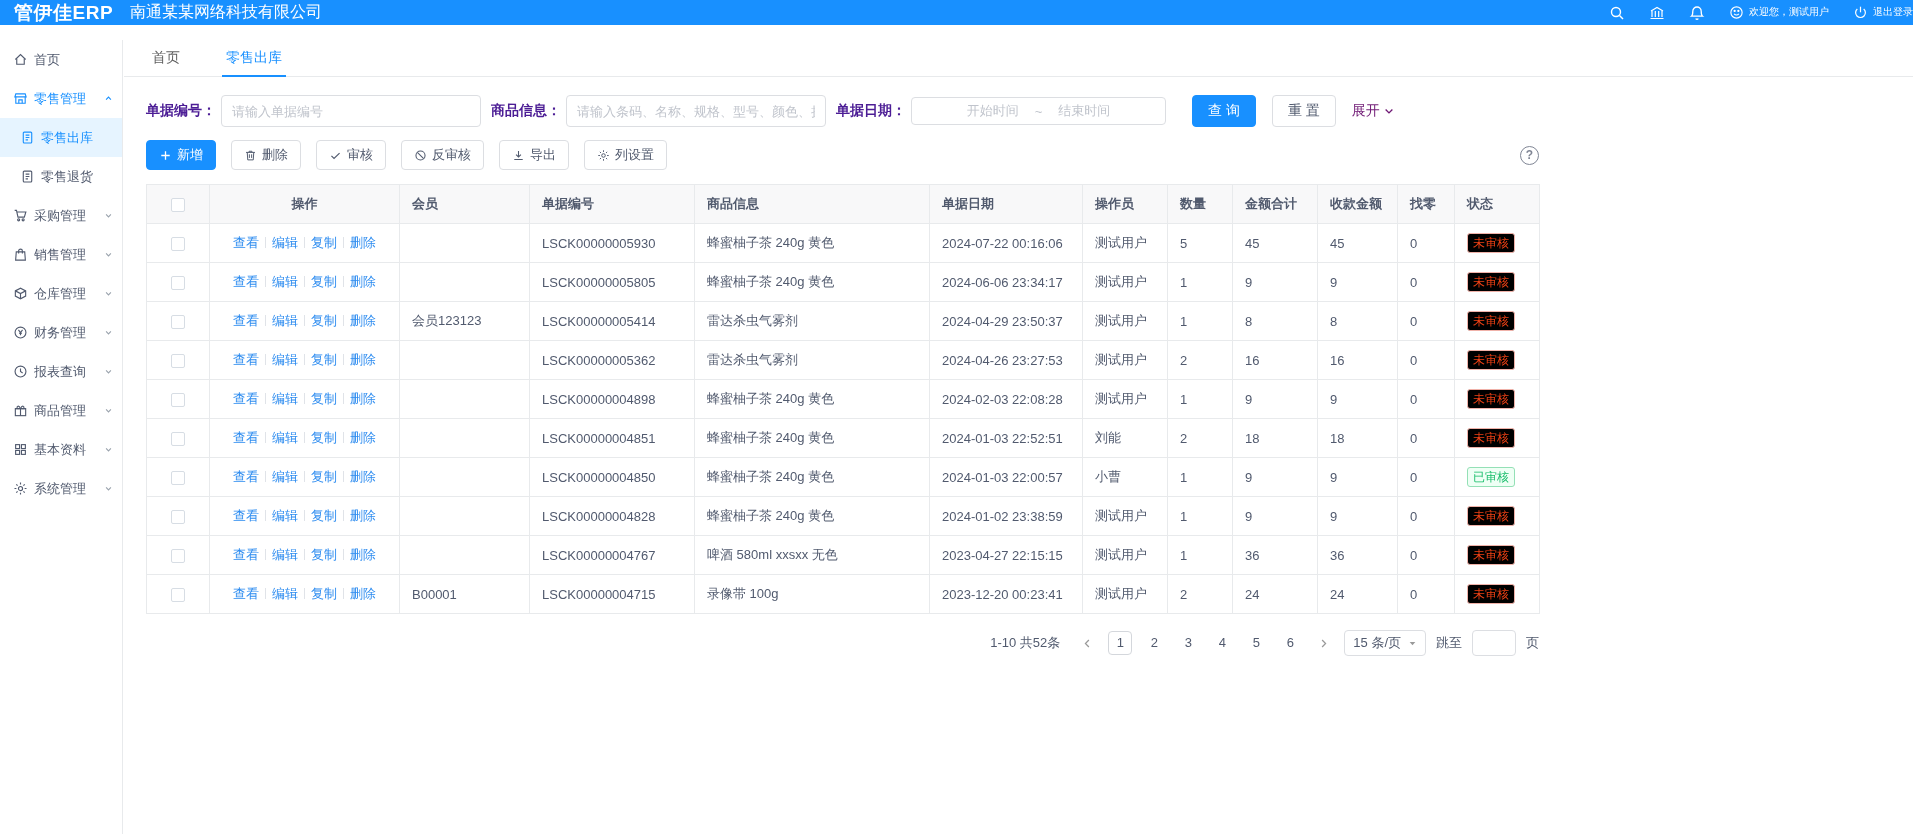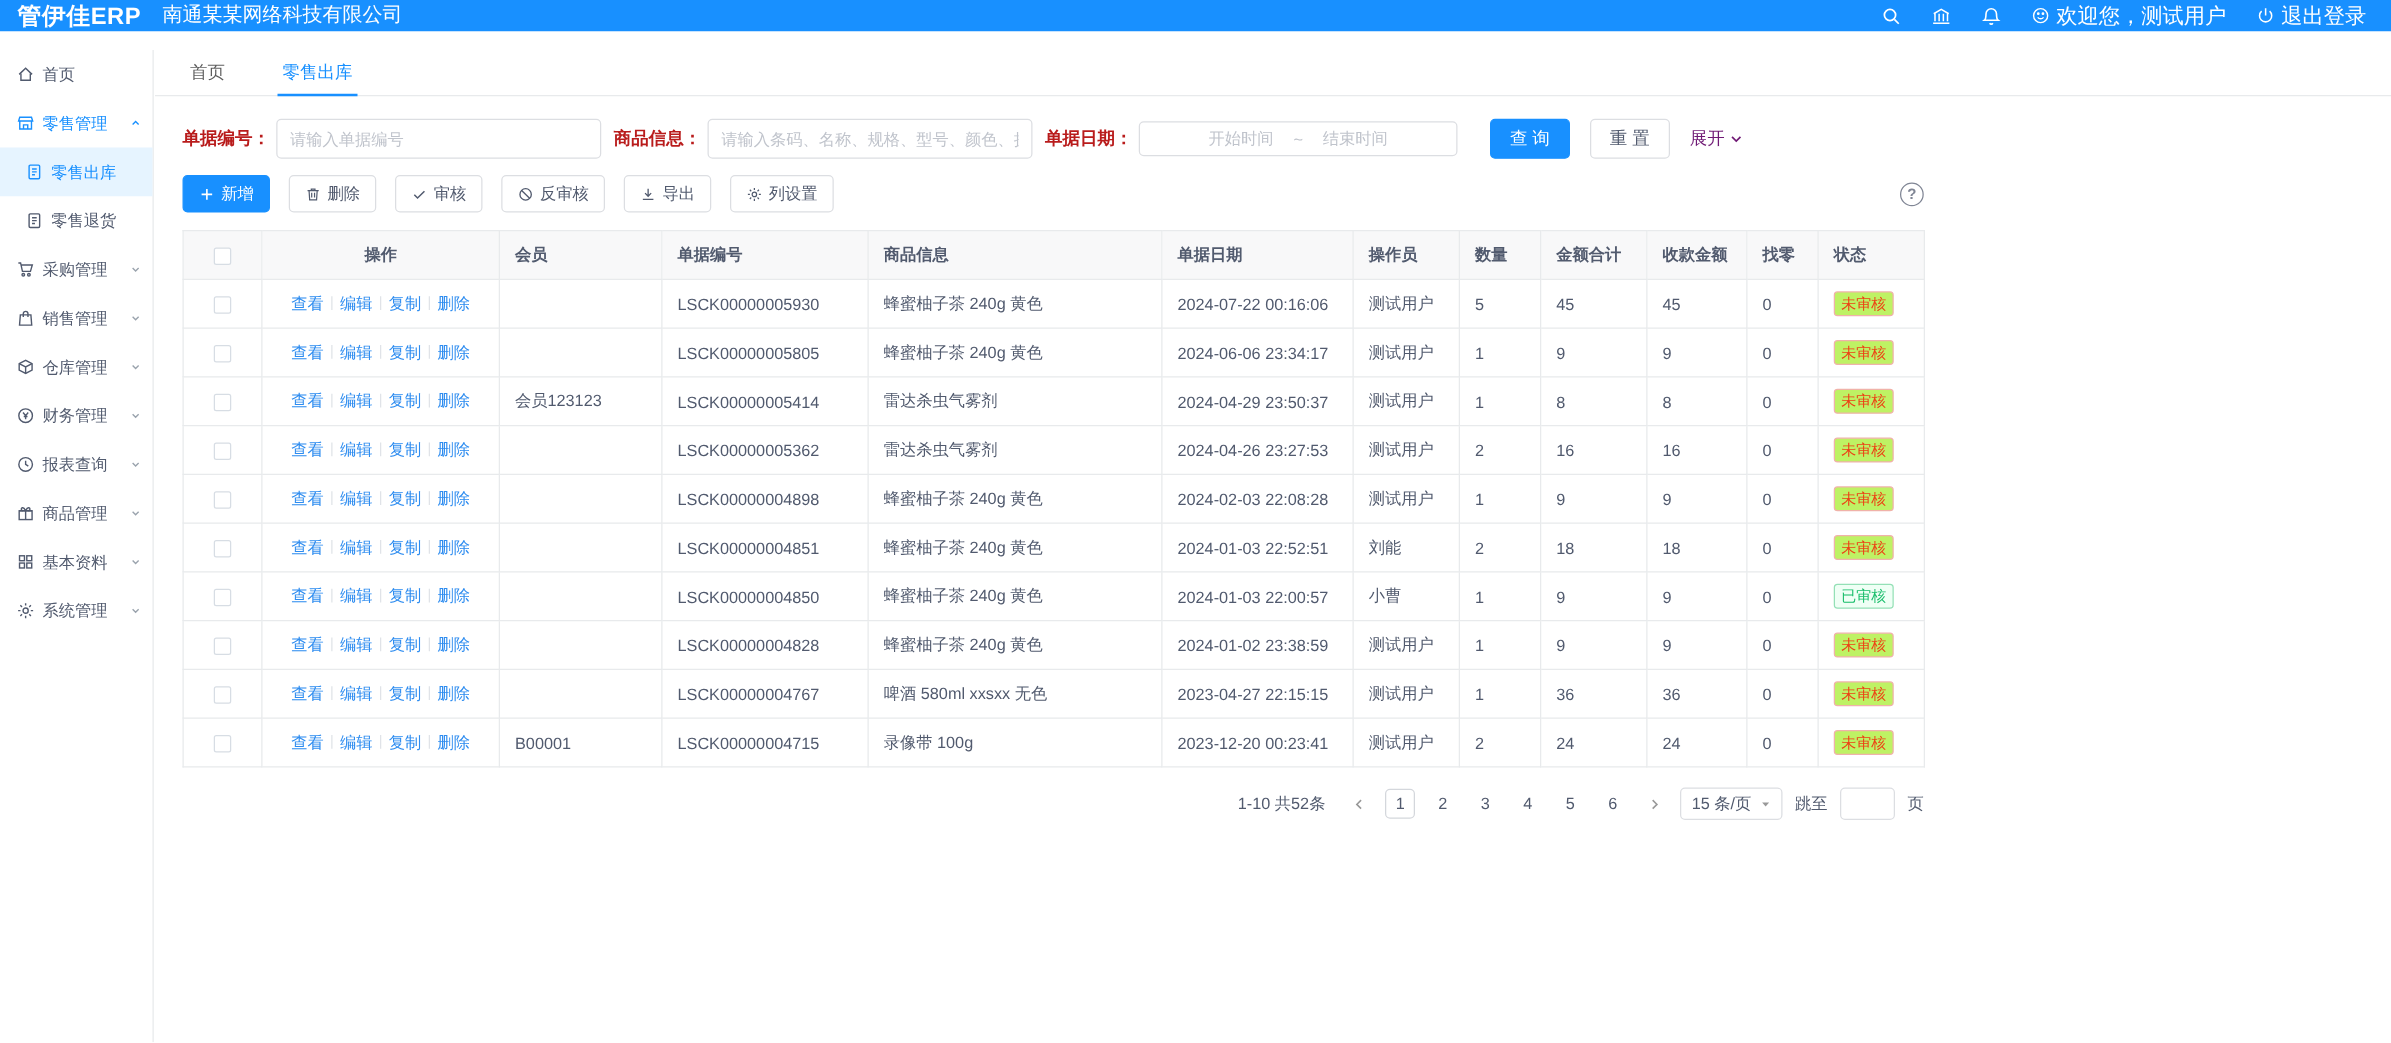--- a/index.html
+++ b/index.html
@@ -3,21 +3,21 @@
 <meta charset="utf-8">
 <style>
   * { box-sizing: border-box; }
   body { margin: 0; background: #fff; font-family: "Liberation Sans", "DejaVu Sans", sans-serif; font-size: 14px; color: #515a6e; }
   .app { position: relative; width: 1913px; height: 834px; overflow: hidden; background: #fff; }
 
   
   .topbar { position: absolute; top: 0; left: 0; right: 0; height: 25px; background: #1890ff; color: #fff; display: flex; align-items: center; }
   .logo { width: 123px; padding-left: 14px; font-size: 19px; font-weight: bold; letter-spacing: 0.5px; white-space: nowrap; }
   .company { margin-left: 7px; font-size: 16px; }
-  .top-right { margin-left: auto; display: flex; align-items: center; gap: 24px; padding-right: 20px; font-size: 17px; }
+  .top-right { margin-left: auto; display: flex; align-items: flex-start; gap: 24px; font-size: 10px; }
   .hicon { display: inline-flex; align-items: center; cursor: pointer; }
   .hicon svg { width: 16px; height: 16px; }
   .top-text { display: inline-flex; align-items: center; gap: 5px; cursor: pointer; }
   .top-text svg { width: 15px; height: 15px; }
 
   
   .sidebar { position: absolute; top: 40px; left: 0; width: 123px; bottom: 0; background: #fff; border-right: 1px solid #e8eaec; }
   .menu-item { height: 39px; display: flex; align-items: center; padding: 0 8px 0 13px; font-size: 13px; color: #515a6e; cursor: pointer; }
   .menu-item svg.mi { width: 15px; height: 15px; margin-right: 6px; flex: none; }
   .menu-item .chev { margin-left: auto; width: 11px; height: 11px; color: #9aa3ad; flex: none; }
@@ -32,21 +32,21 @@
   .tabbar { height: 37px; border-bottom: 1px solid #e8eaec; display: flex; align-items: stretch; padding-left: 24px; gap: 38px; }
   .tab { display: flex; align-items: center; font-size: 14px; color: rgba(0,0,0,.65); cursor: pointer; position: relative; padding: 0 4px; }
   .tab.active { color: #1890ff; }
   .tab.active::after { content: ""; position: absolute; left: 0; right: 0; bottom: -1px; height: 2px; background: #1890ff; }
 
   .content { margin-left: 22px; width: 1393px; }
 
   
   .filters { margin-top: 18px; display: flex; align-items: center; }
   .fgroup { display: flex; align-items: center; margin-right: 10px; }
-  .flabel { font-weight: 600; color: #b91c1c; margin-right: 5px; white-space: nowrap; }
+  .flabel { font-weight: 600; color: #4c1d95; margin-right: 5px; white-space: nowrap; }
   .text-input { width: 260px; height: 32px; border: 1px solid #dcdee2; border-radius: 4px; padding: 0 10px; font-size: 13px; color: #515a6e; outline: none; font-family: inherit; }
   .text-input::placeholder { color: #c0c4cc; }
   .date-range { width: 255px; height: 28px; border: 1px solid #dcdee2; border-radius: 4px; display: flex; align-items: center; justify-content: center; gap: 16px; font-size: 13px; color: #c0c4cc; cursor: pointer; }
   .date-range .tilde { color: #c0c4cc; }
   .btn { height: 32px; padding: 0 15px; border: 1px solid #dcdee2; border-radius: 4px; background: #fff; color: #515a6e; font-size: 14px; display: inline-flex; align-items: center; gap: 5px; cursor: pointer; font-family: inherit; white-space: nowrap; }
   .btn-primary { background: #1890ff; border-color: #1890ff; color: #fff; }
   .filters .btn-primary { margin-left: 16px; }
   .filters .btn + .btn { margin-left: 16px; }
   .expand-link { margin-left: 16px; color: #701a75; display: inline-flex; align-items: center; gap: 3px; cursor: pointer; text-decoration: none; font-size: 14px; }
   .expand-link svg { width: 12px; height: 12px; }
@@ -60,21 +60,21 @@
   
   table.grid { margin-top: 14px; border-collapse: collapse; table-layout: fixed; width: 1393px; font-size: 13px; }
   table.grid th { background: #f8f8f9; color: #515a6e; font-weight: 600; height: 39px; border: 1px solid #e8eaec; padding: 0 12px; text-align: left; white-space: nowrap; overflow: hidden; }
   table.grid td { border: 1px solid #e8eaec; height: 39px; padding: 0 12px; color: #515a6e; white-space: nowrap; overflow: hidden; }
   .center { text-align: center !important; }
   td.ops { text-align: center; padding: 0 4px; }
   a.op { color: #2d8cf0; text-decoration: none; cursor: pointer; }
   .sep { display: inline-block; width: 0; border-left: 1px solid #e0e3e8; height: 11px; margin: 0 6px; vertical-align: -1px; }
   .checkbox { display: inline-block; width: 14px; height: 14px; border: 1px solid #d7dde4; border-radius: 2px; background: #fff; vertical-align: middle; cursor: pointer; }
   .badge { display: inline-block; padding: 1px 5px; font-size: 12px; border-radius: 3px; line-height: 16px; }
-  .badge-red { color: #ed4014; background: #bef264; border: 1px solid #f0b2a9; }
+  .badge-red { color: #ed4014; background: #000000; border: 1px solid #f0b2a9; }
   .badge-green { color: #19be6b; background: #effff5; border: 1px solid #94e0b6; }
 
   
   .pagination { margin-top: 16px; display: flex; justify-content: flex-end; align-items: center; gap: 10px; font-size: 13px; color: #515a6e; padding-bottom: 24px; }
   .total { margin-right: 6px; }
   .page-nav { width: 22px; height: 24px; display: inline-flex; align-items: center; justify-content: center; cursor: pointer; color: #999; }
   .page-nav svg { width: 11px; height: 11px; }
   .pages { display: inline-flex; gap: 10px; align-items: center; }
   .page-item { min-width: 24px; height: 24px; line-height: 22px; text-align: center; border-radius: 4px; cursor: pointer; border: 1px solid transparent; }
   .page-item.current { border-color: #d4d7dc; background: #fff; }

